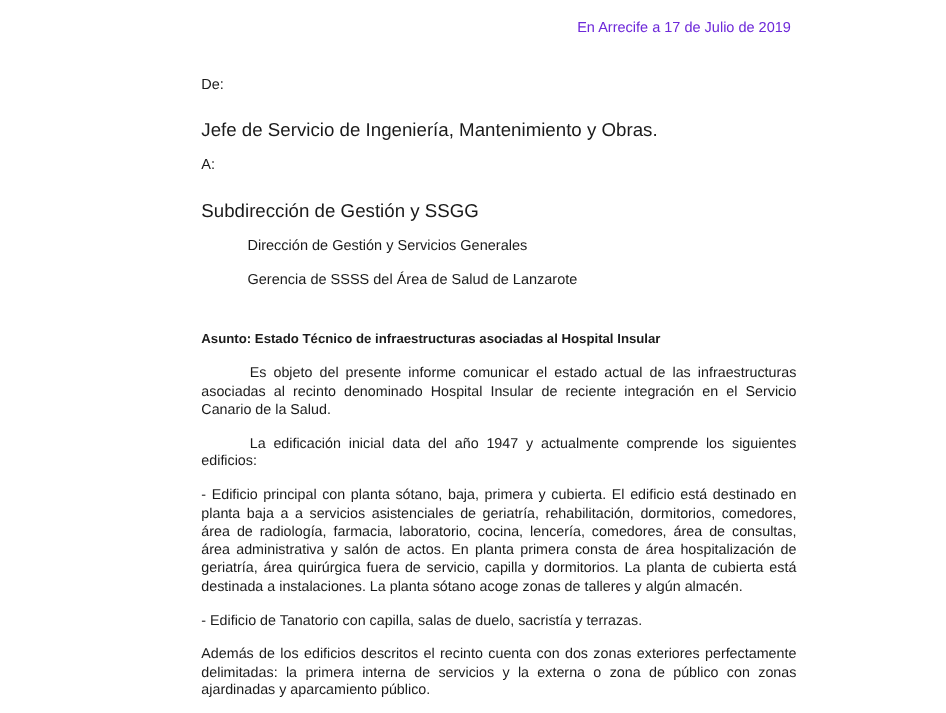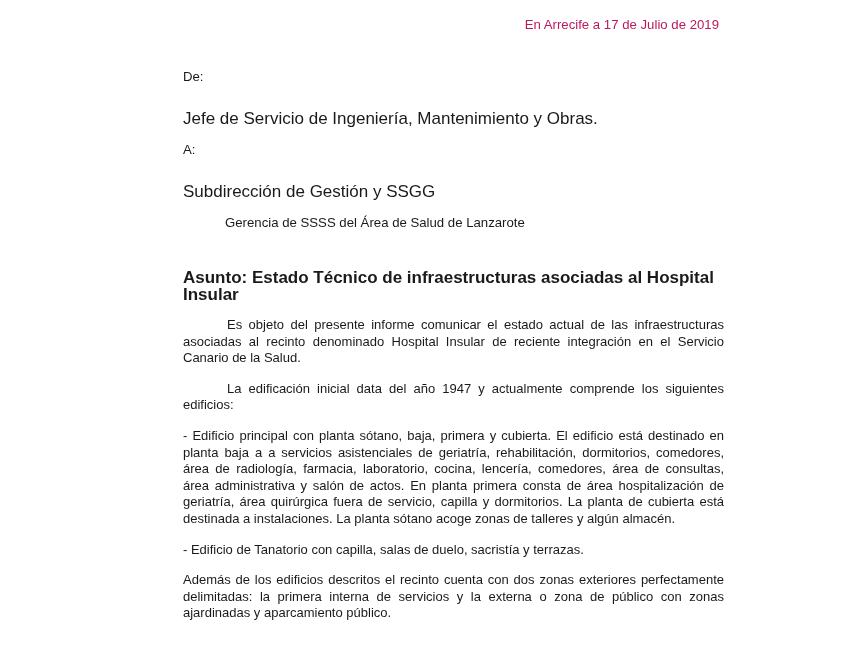--- a/index.html
+++ b/index.html
@@ -22,21 +22,21 @@
   }
   
   .date-line {
     position: absolute;
     left: 183px;
     top: 16px;
     width: 536px;
     text-align: right;
     font-size: 13.2px;
     line-height: 17px;
-    color: #be185d;
+    color: #6d28d9;
     white-space: nowrap;
   }
   
   .body-col {
     position: absolute;
     left: 183px;
     top: 68px;
     width: 541px;
   }
   
@@ -60,21 +60,21 @@
     margin-left: 42px;
     font-size: 13.2px;
     line-height: 17px;
     margin-bottom: 14px;
   }
   .addr-sub.last {
     margin-bottom: 0;
   }
   
   .subject {
-    font-size: 17px;
+    font-size: 12px;
     line-height: 17px;
     font-weight: bold;
     margin-top: 38px;
   }
   
   .para {
     font-size: 13px;
     line-height: 16.6px;
     text-align: justify;
     text-justify: inter-word;
@@ -97,20 +97,21 @@
     <div class="addr-row">
       <div class="addr-label">De:</div>
       <div class="addr-value">Jefe de Servicio de Ingeniería, Mantenimiento y Obras.</div>
     </div>
 
     <div class="addr-row">
       <div class="addr-label">A:</div>
       <div class="addr-value">Subdirección de Gestión y SSGG</div>
     </div>
 
+    <div class="addr-sub">Dirección de Gestión y Servicios Generales</div>
 
     <div class="addr-sub last">Gerencia de SSSS del Área de Salud de Lanzarote</div>
 
     <div class="subject">Asunto: Estado Técnico de infraestructuras asociadas al Hospital Insular</div>
 
     <div class="para indented">Es objeto del presente informe comunicar el estado actual de las infraestructuras asociadas al recinto denominado Hospital Insular de reciente integración en el Servicio Canario de la Salud.</div>
 
     <div class="para indented">La edificación inicial data del año 1947 y actualmente comprende los siguientes edificios:</div>
 
     <div class="para">- Edificio principal con planta sótano, baja, primera y cubierta. El edificio está destinado en planta baja a a servicios asistenciales de geriatría, rehabilitación, dormitorios, comedores, área de radiología,  farmacia, laboratorio, cocina, lencería, comedores, área de consultas, área administrativa y salón de actos. En planta primera consta de área hospitalización de geriatría, área quirúrgica fuera de servicio, capilla y dormitorios. La planta de cubierta está destinada a instalaciones. La planta sótano acoge zonas de talleres y algún almacén.</div>

